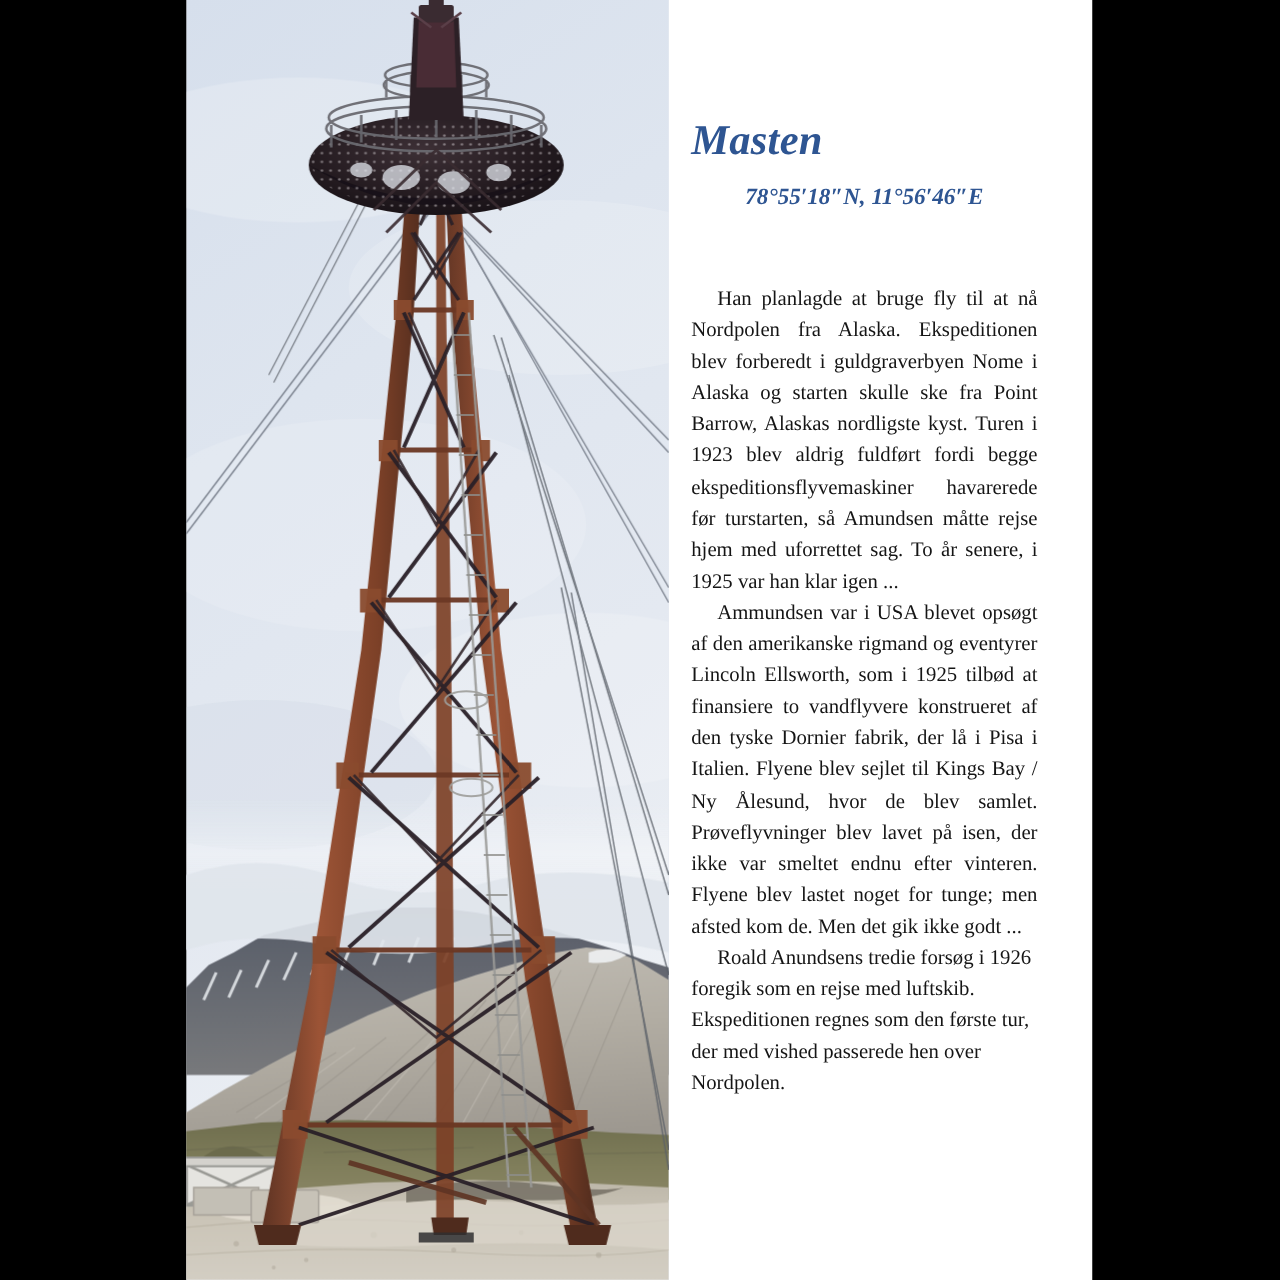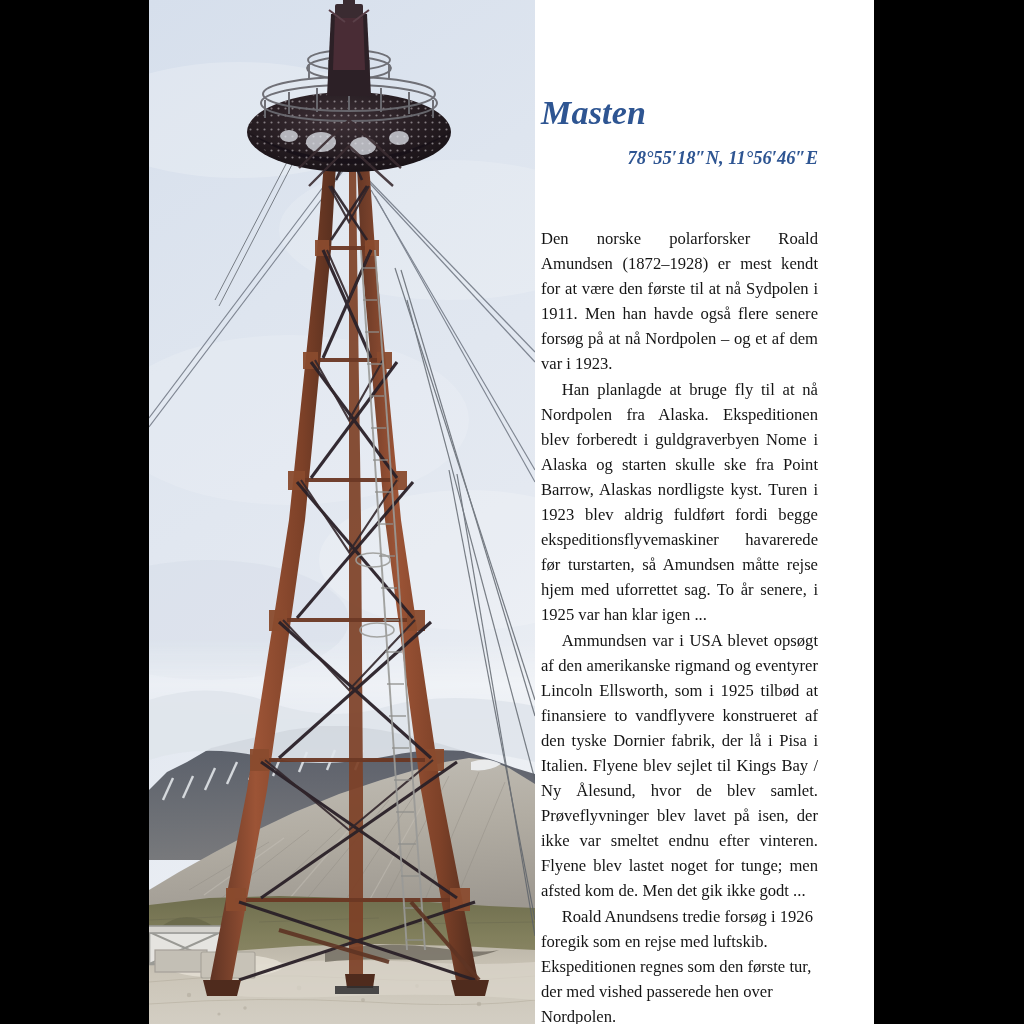--- a/index.html
+++ b/index.html
@@ -40,21 +40,21 @@
     width: 386px;
     height: 1024px;
     overflow: hidden;
     background: #dfe5ee;
   }
   .photo svg { display: block; }
 
   
   .textcol {
     position: absolute;
-    left: 392px;
+    left: 404px;
     top: 0;
     width: 277px;
     height: 1024px;
   }
 
   .title {
     position: absolute;
     left: 0;
     top: 96px;
     width: 277px;
@@ -71,21 +71,21 @@
     left: 0;
     top: 146px;
     width: 277px;
     text-align: right;
     font-size: 18.5px;
     font-weight: bold;
     font-style: italic;
     color: #2e5592;
     line-height: 1.34;
   }
-  .coords div { white-space: nowrap; }
+  .coords div { white-space: nowrap; text-align: center; }
 
   .body-text {
     position: absolute;
     left: 0;
     top: 226px;
     width: 277px;
     font-size: 16.6px;
     line-height: 25.1px;
     color: #151515;
     text-align: justify;
@@ -412,21 +412,20 @@
 
     <div class="textcol">
 
       <div class="title">Masten</div>
 
       <div class="coords">
         <div>78°55′18″N, 11°56′46″E</div>
       </div>
 
       <div class="body-text">
-        <p class="first">Den norske polarforsker Roald Amundsen (1872–1928) er mest kendt for at være den første til at nå Sydpolen i 1911. Men han havde også flere senere forsøg på at nå Nordpolen – og et af dem var i 1923.</p>
         <p>Han planlagde at bruge fly til at nå Nordpolen fra Alaska. Ekspeditionen blev forberedt i guldgraverbyen Nome i Alaska og starten skulle ske fra Point Barrow, Alaskas nordligste kyst. Turen i 1923 blev aldrig fuldført fordi begge ekspeditionsflyvemaskiner havarerede før turstarten, så Amundsen måtte rejse hjem med uforrettet sag. To år senere, i 1925 var han klar igen ...</p>
         <p>Ammundsen var i USA blevet opsøgt af den amerikanske rigmand og eventyrer Lincoln Ellsworth, som i 1925 tilbød at finansiere to vandflyvere konstrueret af den tyske Dornier fabrik, der lå i Pisa i Italien. Flyene blev sejlet til Kings Bay / Ny Ålesund, hvor de blev samlet. Prøveflyvninger blev lavet på isen, der ikke var smeltet endnu efter vinteren. Flyene blev lastet noget for tunge; men afsted kom de. Men det gik ikke godt ...</p>
         <p>Roald Anundsens tredie forsøg i 1926 foregik som en rejse med luftskib. Ekspeditionen regnes som den første tur, der med vished passerede hen over Nordpolen.</p>
       </div>
 
     </div>
   </div>
 
   <div style="position:absolute;left:0;top:0;width:149px;height:1024px;background:#000;"></div>
   <div style="position:absolute;left:874px;top:0;width:150px;height:1024px;background:#000;"></div>

